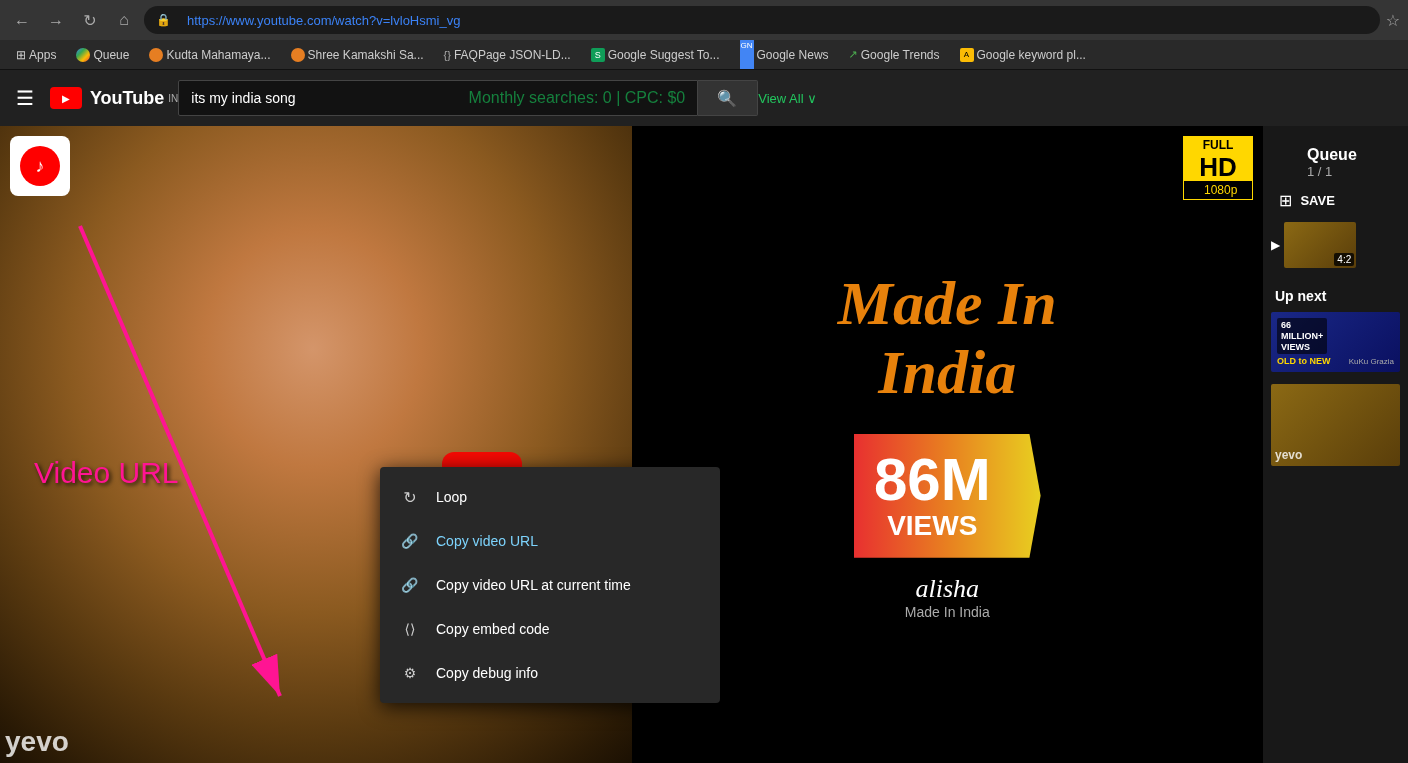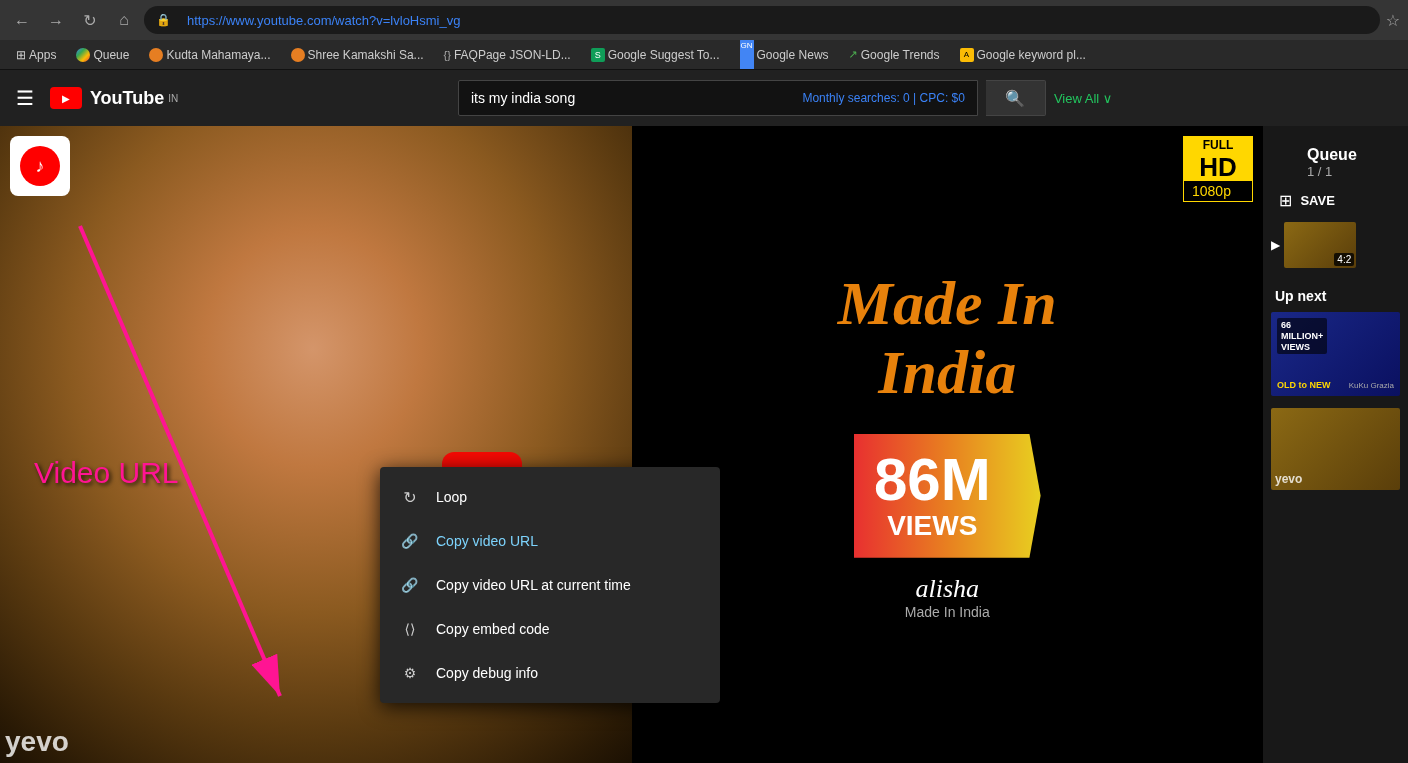--- a/index.html
+++ b/index.html
@@ -11,21 +11,21 @@
     .star-btn { color: #aaa; font-size: 16px; cursor: pointer; }
     .bookmarks-bar { display: flex; align-items: center; height: 30px; padding: 0 8px; gap: 4px; background: #292929; border-bottom: 1px solid #111; overflow: hidden; }
     .bookmark-item { display: flex; align-items: center; gap: 3px; padding: 3px 8px; border-radius: 4px; cursor: pointer; color: #ccc; font-size: 12px; white-space: nowrap; }
 
     
     .yt-header { display: flex; align-items: center; height: 56px; padding: 0 16px; background: #212121; position: relative; z-index: 10; }
     .yt-menu-btn { background: none; border: none; color: #fff; cursor: pointer; font-size: 20px; margin-right: 16px; }
     .yt-logo { display: flex; align-items: center; gap: 4px; }
     .yt-logo-icon { width: 32px; height: 22px; background: #ff0000; border-radius: 4px; display: flex; align-items: center; justify-content: center; }
     .yt-logo-icon::after { content: '▶'; color: #fff; font-size: 10px; }
-    .yt-search-area { flex: 1; display: flex; align-items: center; justify-content: center; gap: 8px; }
+    .yt-search-area { flex: 1; display: flex; align-items: center; }
     .yt-search-box { display: flex; align-items: center; width: 520px; height: 36px; background: #121212; border: 1px solid #444; border-radius: 2px 0 0 2px; }
     .yt-search-input { flex: 1; background: transparent; border: none; color: #fff; font-size: 14px; padding: 0 12px; outline: none; }
     .yt-search-btn { width: 60px; height: 36px; background: #333; border: 1px solid #444; border-left: none; border-radius: 0 2px 2px 0; cursor: pointer; color: #aaa; font-size: 16px; }
     .view-all-btn { color: #22c55e; font-size: 13px; cursor: pointer; background: none; border: none; }
 
     
     .main-content { display: flex; height: calc(763px - 40px - 30px - 56px); background: #212121; }
 
     
     .video-area { flex: 1; position: relative; overflow: hidden; }
@@ -122,21 +122,21 @@
 <div class="yt-header">
   <button class="yt-menu-btn">☰</button>
   <div class="yt-logo">
     <div class="yt-logo-icon"></div>
     <span style="color:#fff;font-size:18px;font-weight:bold;margin-left:4px;">YouTube</span>
       <span style="color:#aaa;font-size:10px;vertical-align:super;">IN</span>
   </div>
   <div class="yt-search-area">
     <div class="yt-search-box">
       <input class="yt-search-input" value="its my india song" style="flex: 1 1 0%; background: transparent; border: none; color: rgb(255, 255, 255); font-size: 14px; padding: 0px 12px; outline: none;">
-      <span style="color:#3b82f6;font-size:12px;padding:0 12px;white-space:nowrap;">Monthly searches: 0 | CPC: $0</span>
+      <span style="color:#15803d;font-size:16px;padding:0 12px;white-space:nowrap;">Monthly searches: 0 | CPC: $0</span>
     </div>
     <button class="yt-search-btn">🔍</button>
     <button class="view-all-btn">View All ∨</button>
   </div>
 </div>
 
 <div class="main-content">
 
   <div class="video-area">
 
@@ -160,21 +160,21 @@
           </div>
         </div>
 
         <div class="sony-logo">
           <div class="sony-logo-inner"></div>
         </div>
 
         <div class="fullhd-badge">
           <div style="background:#ffd700;color:#000;font-weight:900;font-size:12px;text-align:center;padding:2px 4px;">FULL</div>
           <div style="background:#ffd700;color:#000;font-weight:900;font-size:26px;text-align:center;line-height:1;padding:0 4px;">HD</div>
-          <div style="background:#000;color:#ffd700;font-size:14px;text-align:left;padding:2px 8px;border:1px solid #ffd700;">1080p</div>
+          <div style="background:#000;color:#ffd700;font-size:12px;text-align:left;padding:2px 20px;border:1px solid #ffd700;">1080p</div>
         </div>
 
         <div class="play-btn"></div>
 
         <div style="position:absolute;bottom:5px;left:5px;color:#fff;font-size:28px;font-weight:bold;opacity:0.8;">yevo</div>
 
         <div class="context-menu">
           <div class="context-menu-item">
             <span class="ctx-icon" style="font-size:16px;">↻</span>
             <span style="color:#fff;font-size:14px;">Loop</span>
@@ -230,21 +230,21 @@
         </div>
       </div>
     </div>
 
     <div style="margin-top:8px;">
       <div class="up-next-header" style="padding:8px 12px 4px;">
         <div style="color:#fff;font-size:14px;font-weight:bold;">Up next</div>
       </div>
 
       <div style="cursor:pointer;padding:4px 8px;">
-        <div style="width:100%;height:84px;background:linear-gradient(135deg,#1a2888,#0a1060);border-radius:2px;position:relative;overflow:hidden;">
+        <div style="width:100%;height:60px;background:linear-gradient(135deg,#1a2888,#0a1060);border-radius:2px;position:relative;overflow:hidden;">
           <div style="position:absolute;top:6px;left:6px;background:rgba(0,0,0,0.6);color:#fff;font-size:9px;font-weight:900;padding:2px 4px;border-radius:2px;line-height:1.2;">66<br>MILLION+<br>VIEWS</div>
           <div style="position:absolute;bottom:6px;left:6px;color:#ffd700;font-size:9px;font-weight:bold;">OLD to NEW</div>
           <div style="position:absolute;bottom:6px;right:6px;color:#aaa;font-size:8px;">KuKu Grazia</div>
         </div>
       </div>
 
       <div style="cursor:pointer;padding:4px 8px;margin-top:4px;">
         <div style="width:100%;height:82px;background:linear-gradient(135deg,#8B6914,#5a3e0a);border-radius:2px;position:relative;overflow:hidden;">
           <div style="position:absolute;bottom:4px;left:4px;color:#fff;font-size:12px;font-weight:bold;opacity:0.8;">yevo</div>
         </div>

